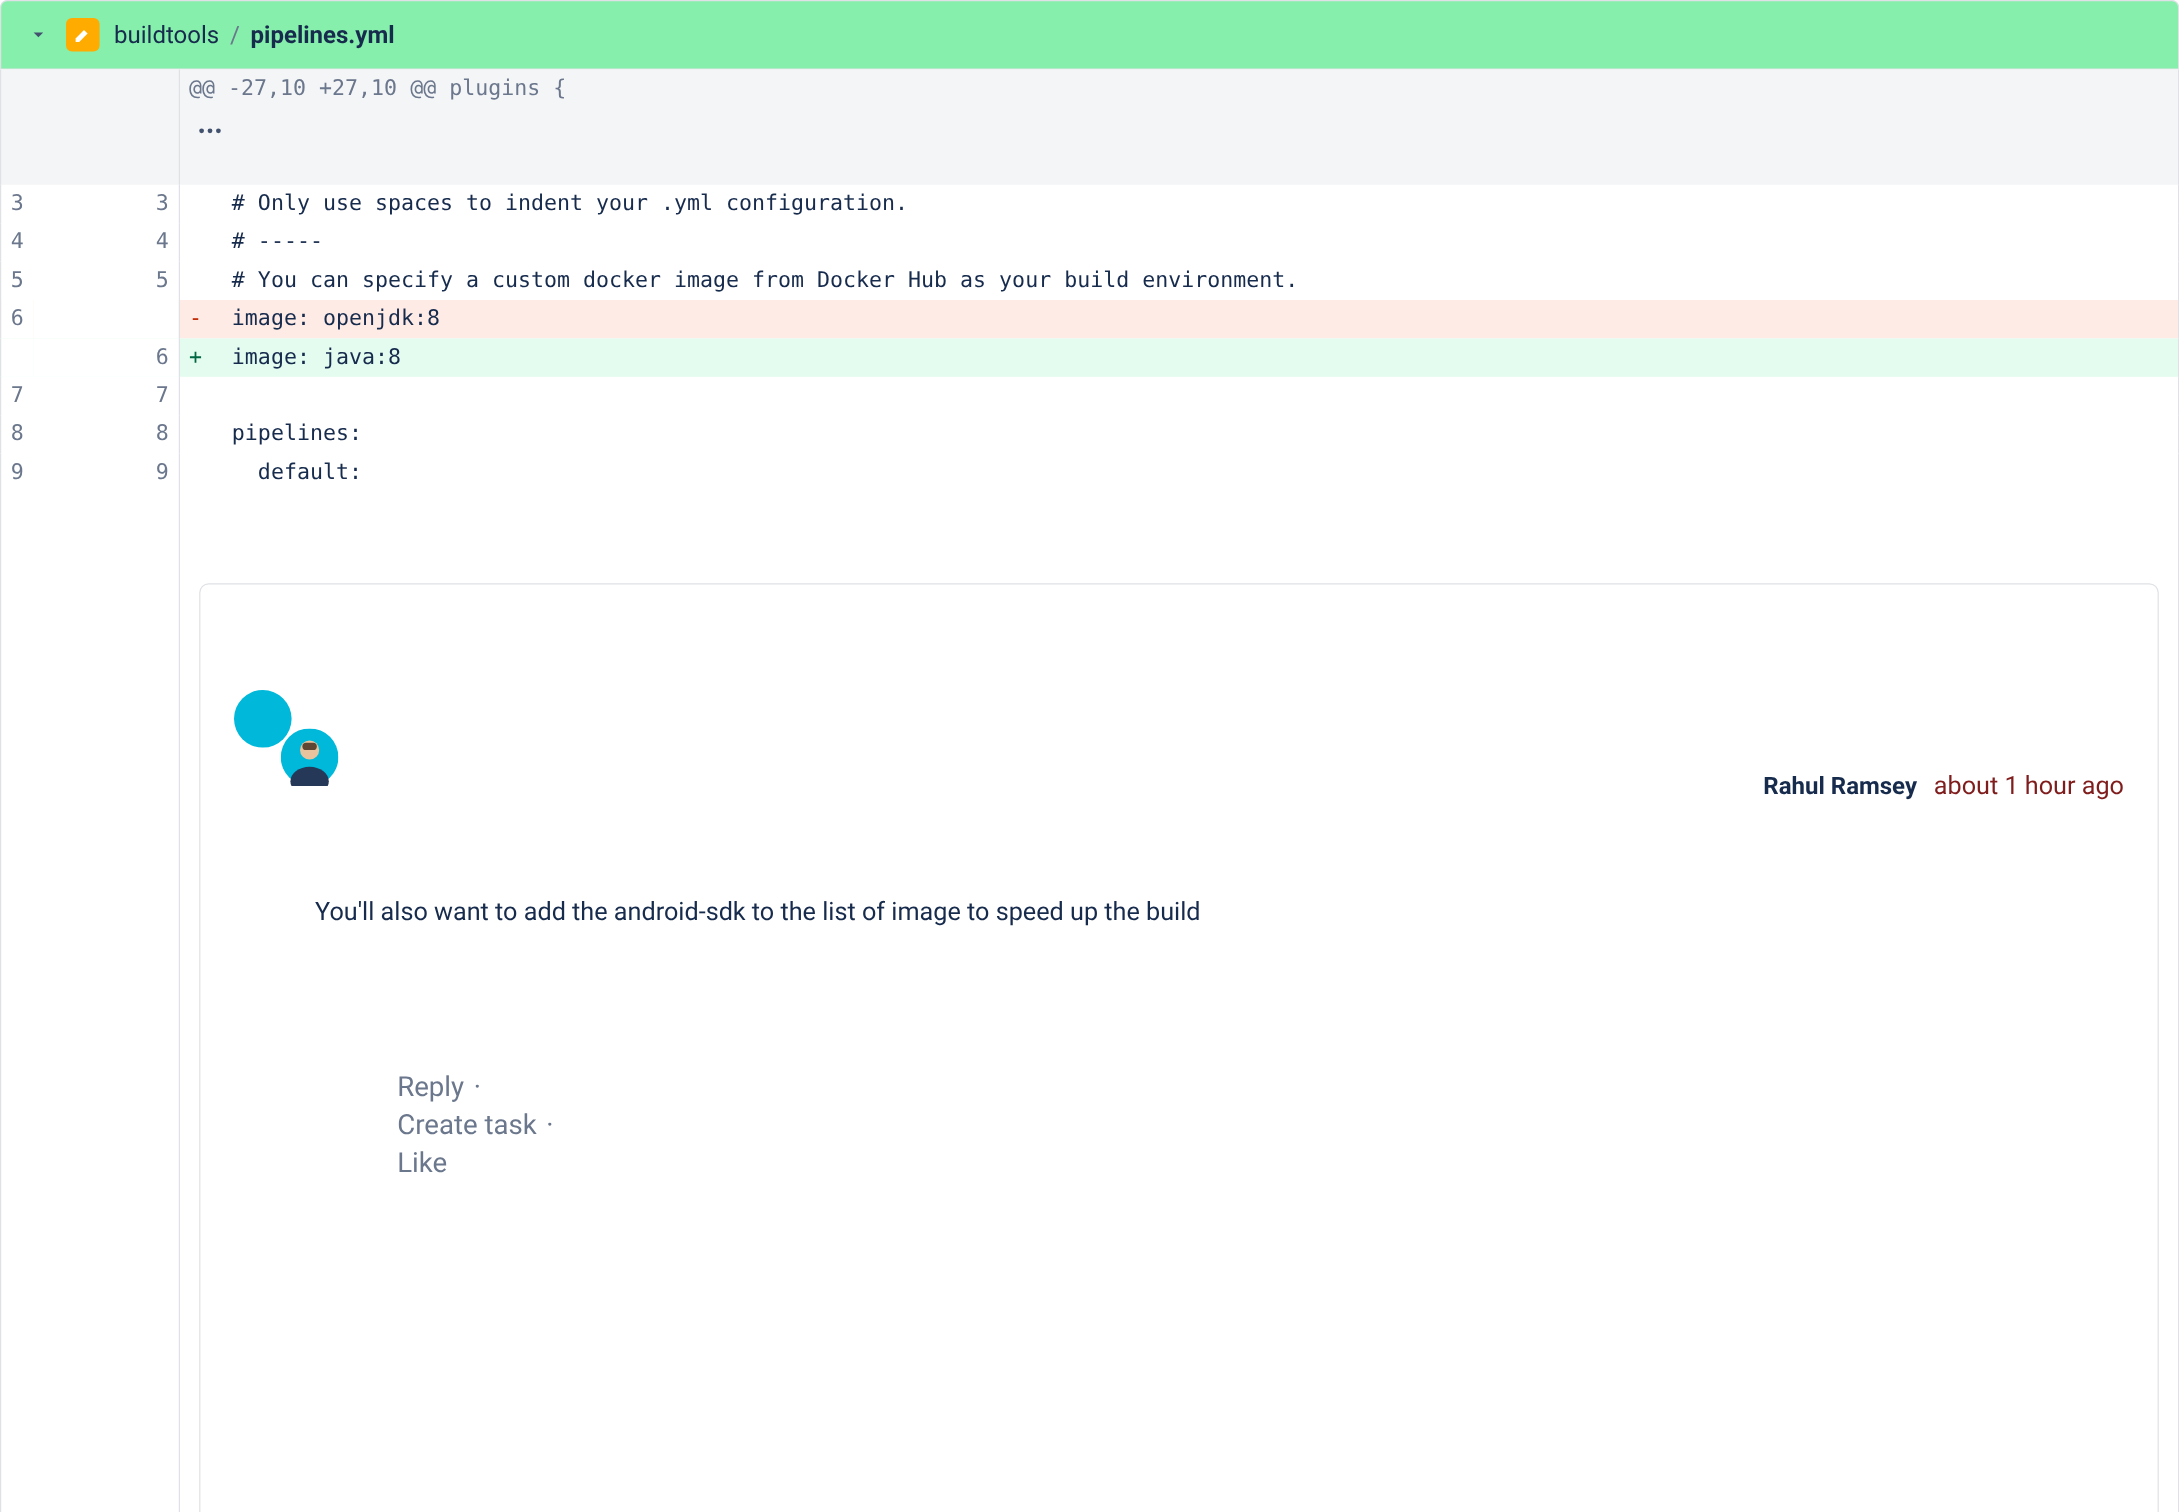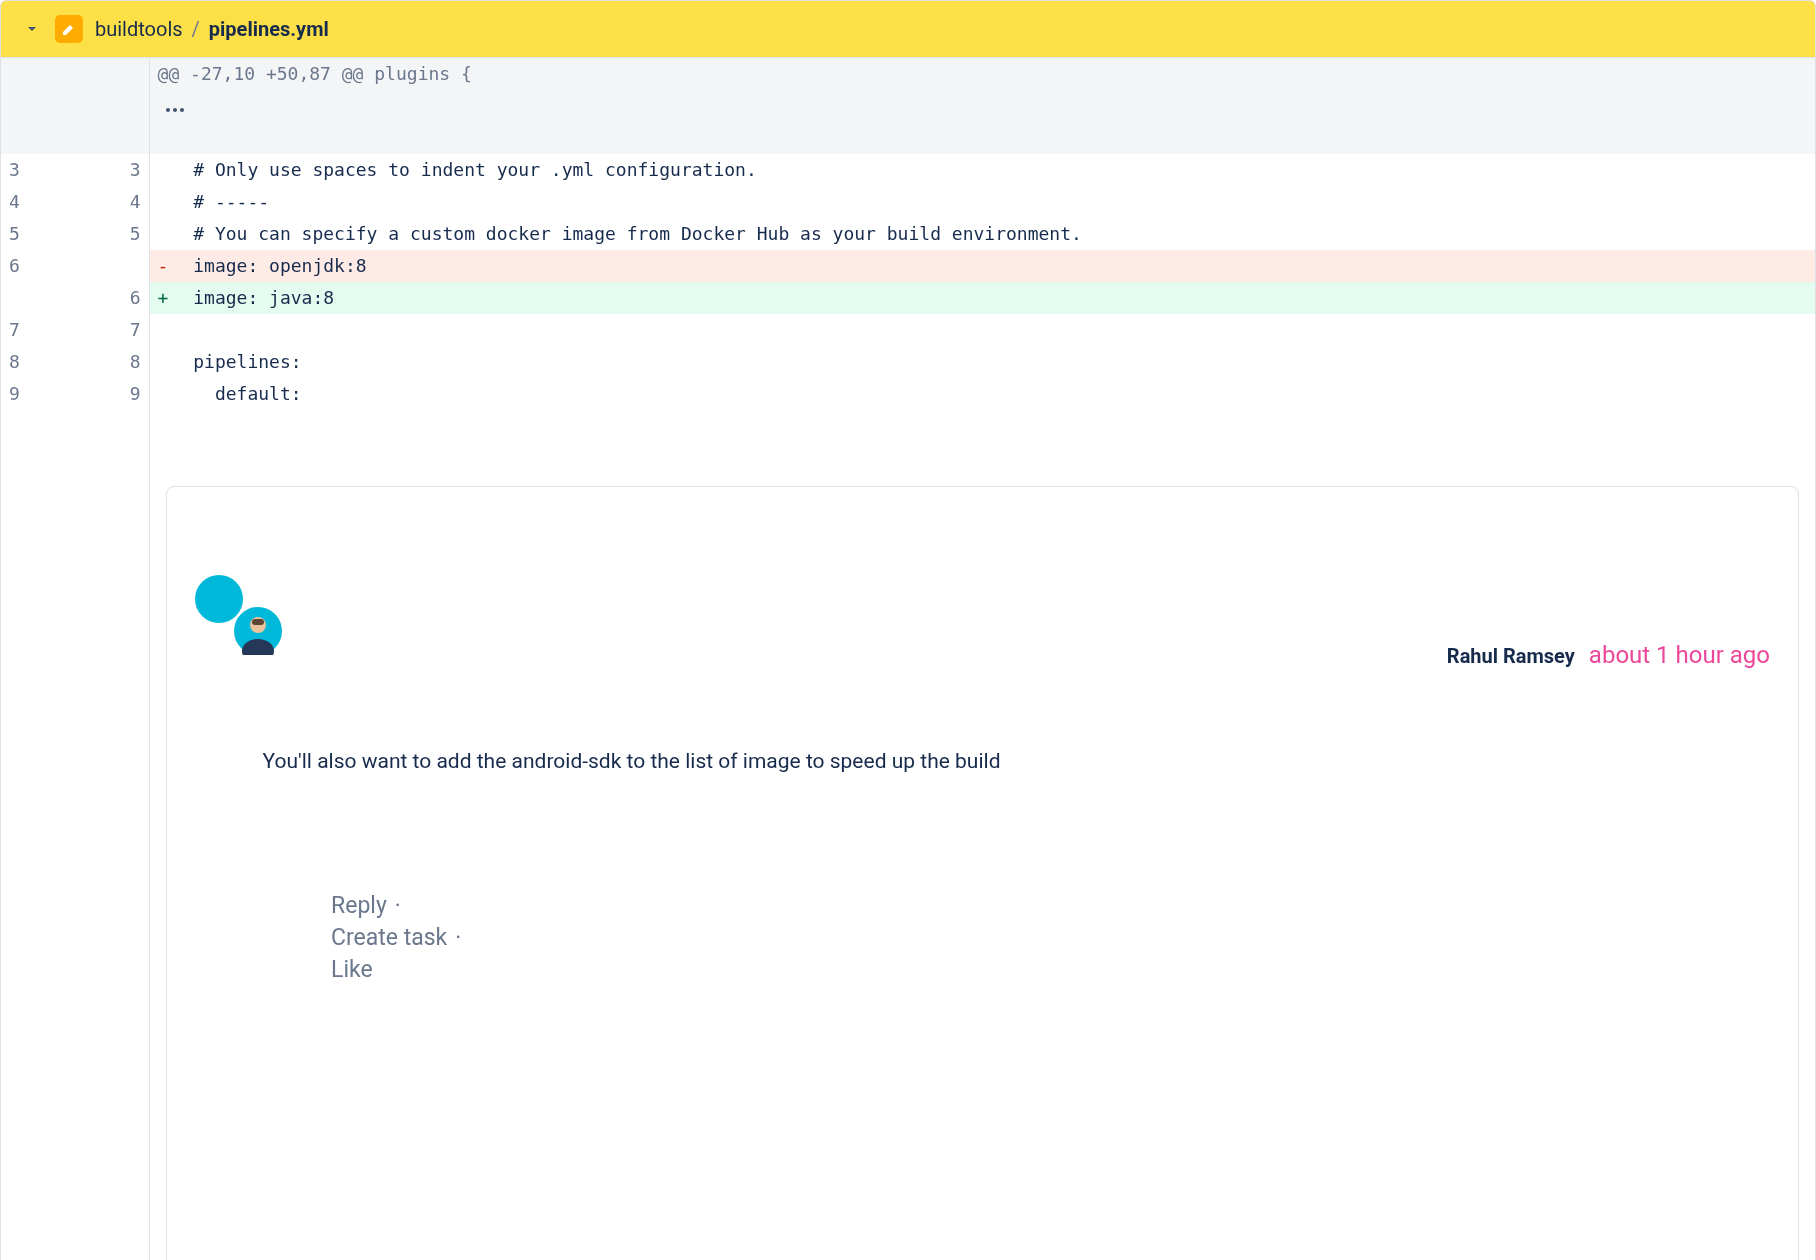--- a/index.html
+++ b/index.html
@@ -11,21 +11,21 @@
     width: 1816px;
     overflow-x: hidden;
   }
   .file-header {
     display: flex;
     align-items: center;
     gap: 12px;
     padding: 14px 20px;
     border: 1px solid #DFE1E6;
     border-radius: 6px 6px 0 0;
-    background: #fde047;
+    background: #86efac;
   }
   .caret {
     width: 22px; height: 22px;
     display:flex; align-items:center; justify-content:center;
     color:#42526E;
   }
   .file-badge {
     width:28px; height:28px;
     border-radius:5px;
     background:#FFAB00;
@@ -67,21 +67,21 @@
     padding:24px 28px;
     font-family: -apple-system, BlinkMacSystemFont, "Segoe UI", Roboto, sans-serif;
     font-size:16px;
     background:#fff;
   }
   .comment { display:flex; gap:20px; }
   .avatar { width:48px; height:48px; border-radius:50%; flex-shrink:0; }
   .comment-body { flex:1; }
   .comment-head { display:flex; align-items:baseline; gap:14px; margin-bottom:10px;justify-content:flex-end; }
   .comment-author { font-weight:700; font-size:20px; color:#172B4D; }
-  .comment-time { color:#ec4899; font-size:24px; }
+  .comment-time { color:#7f1d1d; font-size:21px; }
   .comment-text { font-size:21px; color:#172B4D; line-height:1.5; }
   .comment-actions { margin-top:16px; color:#6B778C; font-size:23px; }
   .comment-actions .act { color:#6B778C; }
   .comment-actions .dot { margin:0 8px; color:#6B778C; }
   .reply { margin-top:26px; margin-left:68px; }
 
   
   .av1 { background:#00B8D9; }
 </style>
 </head>
@@ -105,21 +105,21 @@
   </div>
 </div>
 
 <table class="diff-table">
   <tbody id="tbody">
     <tr class="hunk">
       <td class="ln"></td>
       <td class="ln ln-right">
         <div class="more-icon"><span></span><span></span><span></span></div>
       </td>
-      <td class="code">@@ -27,10 +50,87 @@ plugins {</td>
+      <td class="code">@@ -27,10 +27,10 @@ plugins {</td>
     </tr>
   <tr>
         <td class="ln">3</td>
         <td class="ln ln-right">3</td>
         <td class="code"><span class="ln-sign"> </span>  # Only use spaces to indent your .yml configuration.</td>
       </tr>
       <tr>
         <td class="ln">4</td>
         <td class="ln ln-right">4</td>
         <td class="code"><span class="ln-sign"> </span>  # -----</td>

